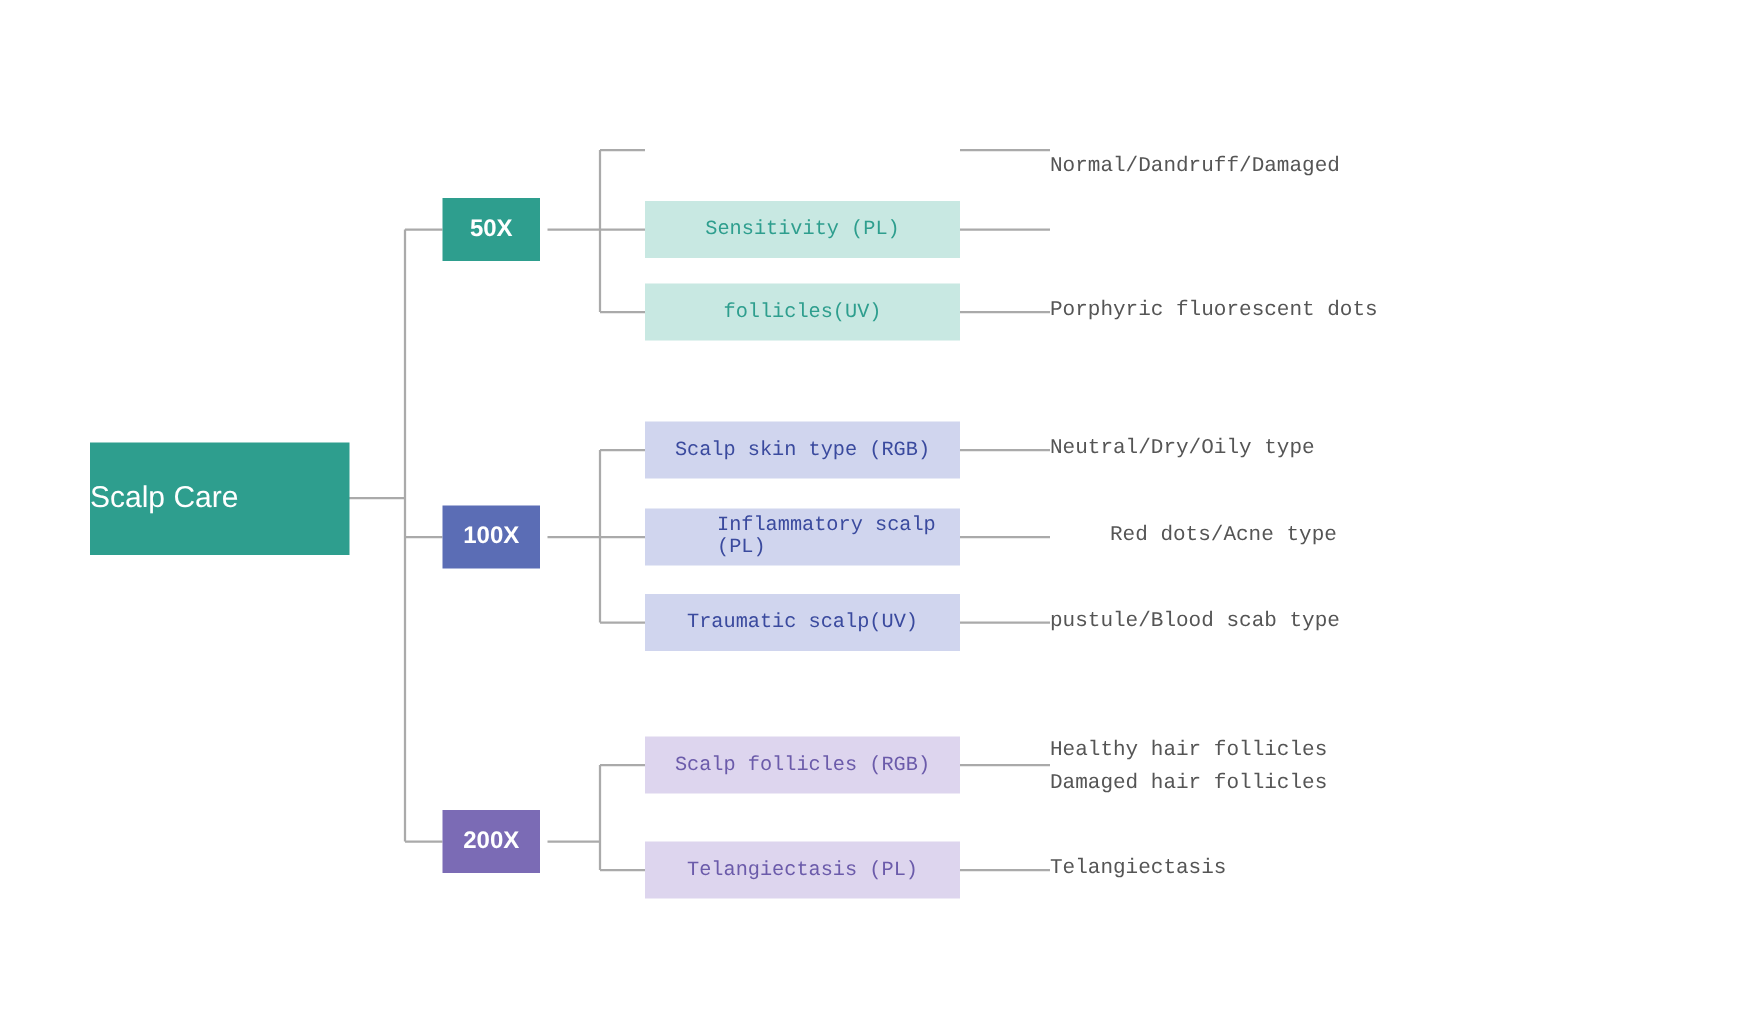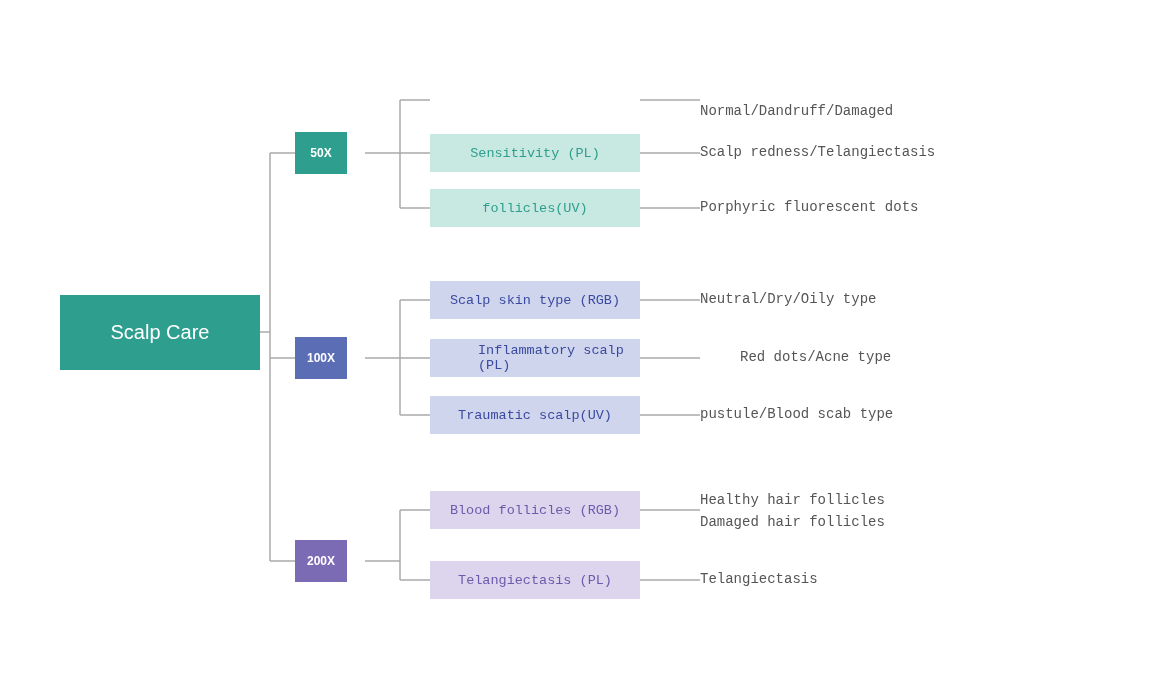--- a/index.html
+++ b/index.html
@@ -16,41 +16,40 @@
       width: 1170px;
       height: 675px;
       position: relative;
     }
 
     
     .root-node {
       position: absolute;
       left: 60px;
       top: 295px;
-      width: 200px;
+      width: 173px;
       height: 75px;
       background: #2e9e8e;
       display: flex;
       align-items: center;
-      justify-content: center;
       color: #fff;
       font-size: 20px;
       font-family: Arial, sans-serif;
     }
 
     
     .mag-node {
       position: absolute;
-      width: 52px;
+      width: 65px;
       height: 42px;
       display: flex;
       align-items: center;
       justify-content: center;
       color: #fff;
-      font-size: 12px;
+      font-size: 16px;
       font-family: Arial, sans-serif;
       font-weight: bold;
     }
 
     .mag-50x {
       background: #2e9e8e;
       left: 295px;
       top: 132px;
     }
 
@@ -188,32 +187,29 @@
     <span>Scalp skin type (RGB)</span>
   </div>
   <div class="feature-box feature-blue" style="left:430px; top:339px;padding-left:48px;">
     <span>Inflammatory scalp (PL)</span>
   </div>
   <div class="feature-box feature-blue" style="left:430px; top:396px;">
     <span>Traumatic scalp(UV)</span>
   </div>
 
   <div class="feature-box feature-purple" style="left:430px; top:491px;">
-    <span>Blood follicles (RGB)</span>
+    <span>Scalp follicles (RGB)</span>
   </div>
   <div class="feature-box feature-purple" style="left:430px; top:561px;">
     <span>Telangiectasis (PL)</span>
   </div>
 
   <div class="desc-text" style="left:700px; top:91px;margin-top:12px;">
     <span>Normal/Dandruff/Damaged</span>
   </div>
-  <div class="desc-text" style="left:700px; top:144px;">
-    <span>Scalp redness/Telangiectasis</span>
-  </div>
   <div class="desc-text" style="left:700px; top:199px;">
     <span>Porphyric fluorescent dots</span>
   </div>
 
   <div class="desc-text" style="left:700px; top:291px;">
     <span>Neutral/Dry/Oily type</span>
   </div>
   <div class="desc-text" style="left:700px; top:349px;margin-left:40px;">
     <span>Red dots/Acne type</span>
   </div>

